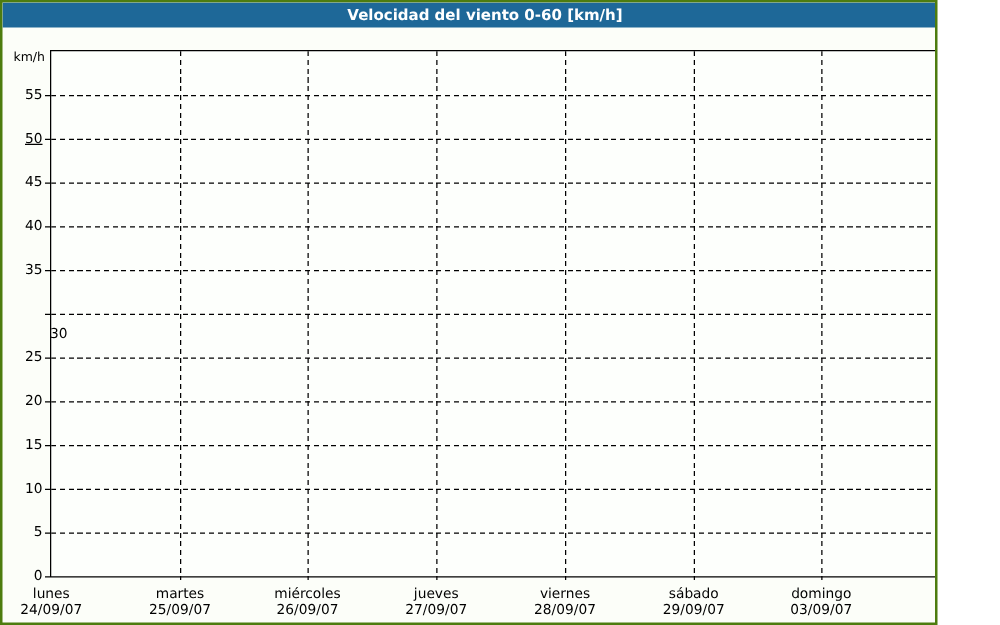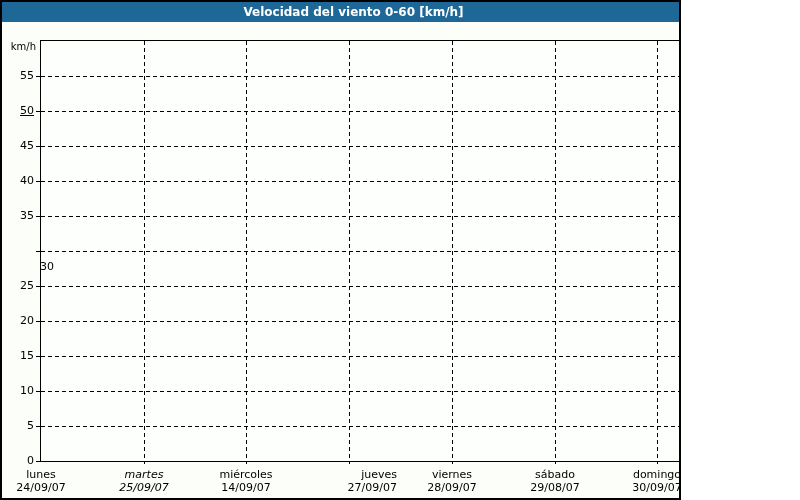--- a/index.html
+++ b/index.html
@@ -1,20 +1,20 @@
 <!DOCTYPE html>
 <html><head>
 <meta charset="utf-8">
 <style>
   html,body{margin:0;padding:0;}
   .page{
     position:relative;
-    width:681px;height:500px;
+    width:750px;height:500px;
     box-sizing:border-box;
-    border:2px solid #000000;
+    border:2px solid #4d7c0f;
     background:#fcfef9;
     font-family:"DejaVu Sans", sans-serif;
     overflow:hidden;
   }
   .titlebar{
     position:absolute;left:0;top:0;right:0;height:20px;
     background:#1e6898;color:#ffffff;
     font-size:12px;font-weight:bold;line-height:20px;
     text-align:center;text-indent:26px;
   }
@@ -102,38 +102,38 @@
       <div class="ytick-label" style="top: 137px;">45</div>
       <div class="ytick-mark" style="left: 34px; top: 144px;"></div>
       <div class="ytick-label" style="top: 102px; text-decoration: underline;">50</div>
       <div class="ytick-mark" style="left: 34px; top: 109px;"></div>
       <div class="ytick-label" style="top: 67px;">55</div>
       <div class="ytick-mark" style="left: 34px; top: 74px;"></div>
       <div class="day-label" style="left: -9px;">
         <div class="weekday">lunes</div>
         <div class="date">24/09/07</div>
       </div>
-      <div class="day-label" style="left: 94px; font-style: italic;">
+      <div class="day-label" style="left: 94px;">
         <div class="weekday">martes</div>
         <div class="date">25/09/07</div>
       </div>
       <div class="day-label" style="left: 196px;">
         <div class="weekday">miércoles</div>
-        <div class="date">14/09/07</div>
+        <div class="date">26/09/07</div>
       </div>
-      <div class="day-label" style="left: 299px; text-align: right;">
+      <div class="day-label" style="left: 299px;">
         <div class="weekday">jueves</div>
         <div class="date">27/09/07</div>
       </div>
       <div class="day-label" style="left: 402px;">
         <div class="weekday">viernes</div>
         <div class="date">28/09/07</div>
       </div>
       <div class="day-label" style="left: 505px;">
         <div class="weekday">sábado</div>
-        <div class="date">29/08/07</div>
+        <div class="date">29/09/07</div>
       </div>
       <div class="day-label" style="left: 607px;">
         <div class="weekday">domingo</div>
-        <div class="date">30/09/07</div>
+        <div class="date">03/09/07</div>
       </div>
     </div>
 </div>
 
 </body></html>

